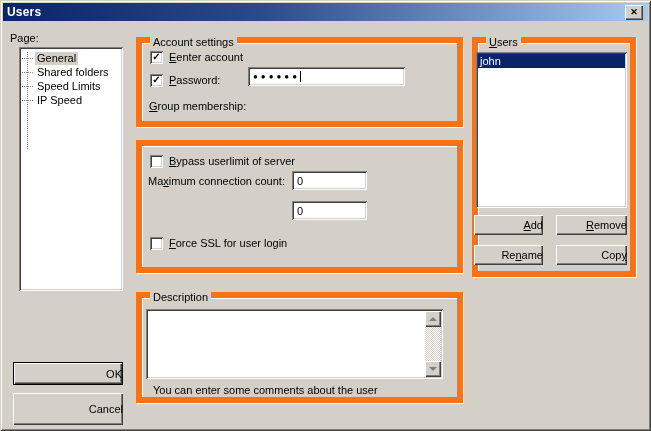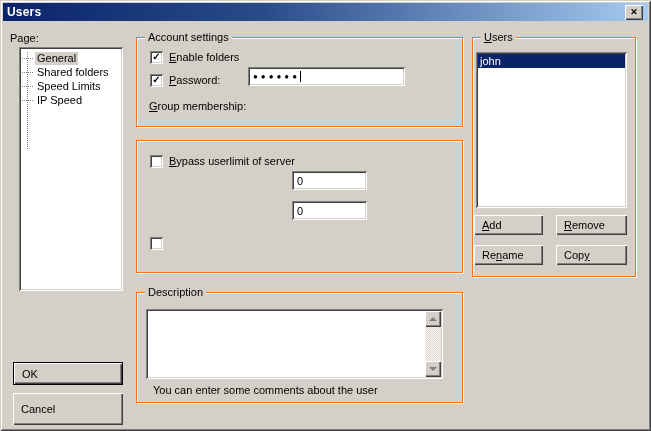--- a/index.html
+++ b/index.html
@@ -25,31 +25,31 @@
     background:#d4d0c8;
     box-shadow: inset 1px 1px 0 #ffffff, inset -1px -1px 0 #404040,
                 inset -2px -2px 0 #808080, inset 2px 2px 0 #d4d0c8;
   }
   .sunken{
     background:#fff;
     box-shadow: inset 1px 1px 0 #808080, inset -1px -1px 0 #ffffff,
                 inset 2px 2px 0 #404040, inset -2px -2px 0 #d4d0c8;
   }
   .group{
-    position:absolute;border:1px solid #f97316;
+    position:absolute;border:6px solid #f97316;
     box-shadow: inset 1px 1px 0 #ffffff, 1px 1px 0 #ffffff;
   }
   .legend{
     position:absolute;top:-7px;left:8px;background:#d4d0c8;padding:0 3px;line-height:13px;
   }
   .lbl{position:absolute;line-height:13px;white-space:nowrap;}
   .mn{text-decoration:underline;}
   .btn{
-    position:absolute;font-size:11px;color:#000;padding:8px;border:none;
-    display:flex;align-items:center;justify-content:flex-start;white-space:nowrap;
+    position:absolute;font-size:11px;color:#000;padding:0;border:none;
+    display:flex;align-items:center;justify-content:flex-end;white-space:nowrap;
   }
   .btn-default{border:1px solid #000;}
   .checkbox{
     position:absolute;width:13px;height:13px;background:#fff;
     box-shadow: inset 1px 1px 0 #808080, inset -1px -1px 0 #ffffff,
                 inset 2px 2px 0 #404040, inset -2px -2px 0 #d4d0c8;
     font-size:10px;line-height:12px;text-align:center;font-weight:bold;
   }
   .field{
     position:absolute;background:#fff;
@@ -116,48 +116,54 @@
     </div>
   </div>
 
   <div class="group" style="left:136px;top:37px;width:327px;height:90px">
     <span class="legend">Account settings</span>
   </div>
   <div class="checkbox" style="left:150px;top:51px">
     <span>✓</span>
   </div>
   <div class="lbl" style="left:169px;top:51px">
-    <span></span><span class="mn">E</span><span>nable folders</span>
+    <span></span><span class="mn">E</span><span>enter account</span>
   </div>
   <div class="checkbox" style="left:150px;top:74px">
     <span>✓</span>
   </div>
   <div class="lbl" style="left:169px;top:74px">
     <span></span><span class="mn">P</span><span>assword:</span>
   </div>
   <div class="field" style="left:248px;top:67px;width:157px;height:19px">
     <span class="pwdots">●●●●●●</span>
       <span class="caret"></span>
   </div>
   <div class="lbl" style="left:149px;top:100px">
     <span></span><span class="mn">G</span><span>roup membership:</span>
   </div>
 
   <div class="group" style="left:136px;top:140px;width:327px;height:133px"></div>
   <div class="checkbox" style="left:150px;top:155px"></div>
   <div class="lbl" style="left:169px;top:155px">
     <span></span><span class="mn">B</span><span>ypass userlimit of server</span>
   </div>
+  <div class="lbl" style="left:148px;top:175px">
+    <span>Ma</span><span class="mn">x</span><span>imum connection count:</span>
+  </div>
   <div class="field" style="left:292px;top:171px;width:75px;height:19px">
     <span>0</span>
   </div>
   <div class="field" style="left:292px;top:201px;width:75px;height:19px">
     <span>0</span>
   </div>
   <div class="checkbox" style="left:150px;top:237px"></div>
+  <div class="lbl" style="left:169px;top:237px">
+    <span></span><span class="mn">F</span><span>orce SSL for user login</span>
+  </div>
 
   <div class="group" style="left:136px;top:292px;width:327px;height:111px">
     <span class="legend">Description</span>
   </div>
   <div class="field" style="left:146px;top:309px;width:297px;height:70px;align-items:flex-start;padding:3px">
     <span></span>
     <div class="vscroll">
       <div class="sbtn raised" style="top:0">
         <span class="tri-up-gray"></span>
       </div>

